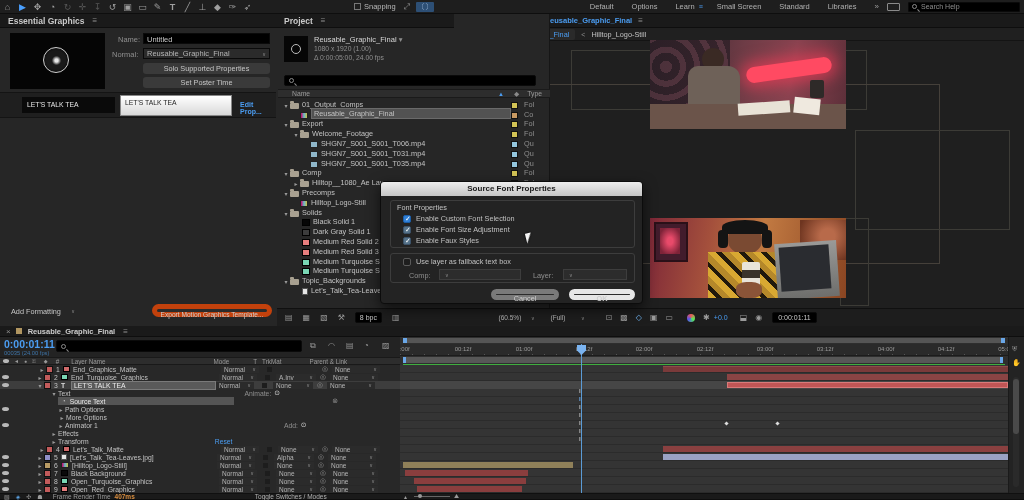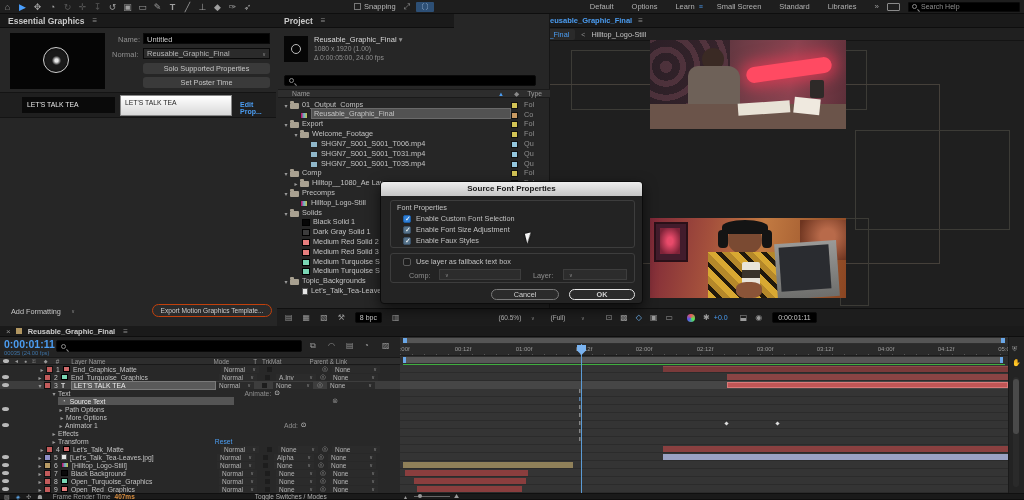--- a/index.html
+++ b/index.html
@@ -5,21 +5,21 @@
 *{margin:0;padding:0;box-sizing:border-box}
 html,body{width:1024px;height:500px;overflow:hidden}
 body{background:#232323;font-family:"Liberation Sans","DejaVu Sans",sans-serif;color:#bfbfbf;position:relative;font-size:8px}
 .a{position:absolute}
 .hdr{background:#1a1a1a;border-bottom:1px solid #0e0e0e}
 .ptitle{font-size:8.5px;font-weight:bold;color:#c9c9c9}
 .dim{color:#8f8f8f}
 .blue{color:#4b9df2}
 .inbox{background:#000000;border:1px solid #0a0a0a;color:#c6c6c6}
 .btn{background:#3a3a3a;border-radius:3px;color:#c6c6c6;text-align:center}
-.pill{border:1px solid #c2410c;border-radius:9px;background:#2b2b2b;color:#cfcfcf;text-align:center}
+.pill{border:5px solid #c2410c;border-radius:9px;background:#2b2b2b;color:#cfcfcf;text-align:center}
 .dd{background:#2b2b2b;color:#b5b5b5;display:flex;align-items:center;justify-content:space-between;padding:0 3px;font-size:6.5px}
 .dd:after{content:"∨";font-size:5px;color:#888;margin-left:2px}
 .tw{color:#9a9a9a;font-size:6px;width:8px;display:inline-block;text-align:center}
 .fold{display:inline-block;width:9px;height:6px;background:#a8a090;border-radius:1px;position:relative;margin-right:3px;flex:none}
 .fold:before{content:"";position:absolute;top:-2px;left:0;width:4px;height:2px;background:#a8a090;border-radius:1px 1px 0 0}
 .sw{display:inline-block;width:8px;height:7px;border:1px solid #000;margin-right:3px;flex:none}
 .lbl{display:inline-block;width:7px;height:7px;border:1px solid #111;flex:none}
 .eye{display:inline-block;width:7px;height:4px;background:#b8b8b8;border-radius:50%}
 .prow{display:flex;align-items:flex-end;height:9.8px;font-size:7.3px;color:#c2c2c2;white-space:nowrap}
 .trow{display:flex;align-items:center;height:8px;font-size:6.8px;color:#c2c2c2;white-space:nowrap;position:relative}

